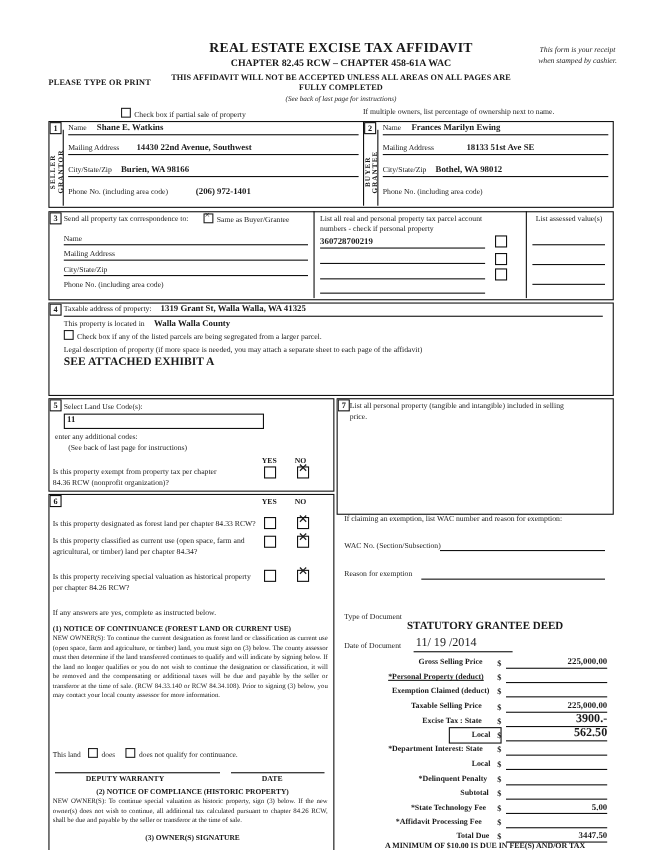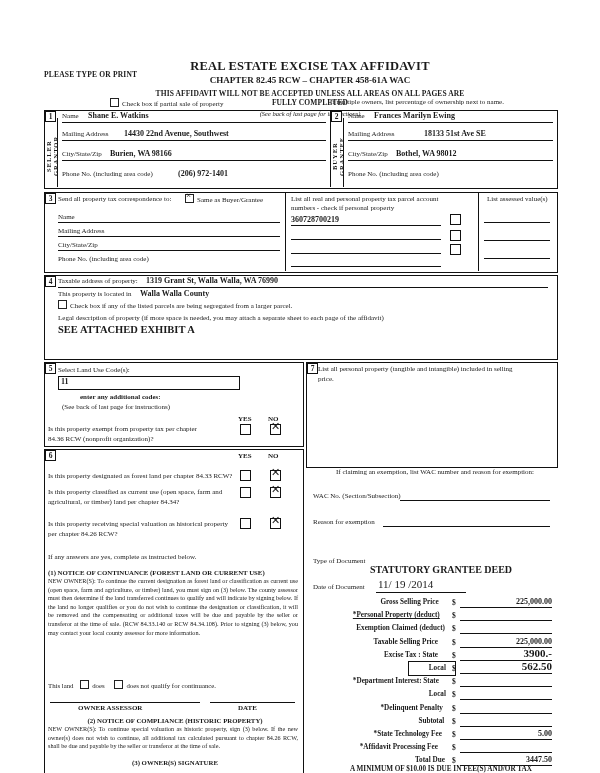--- a/index.html
+++ b/index.html
@@ -16,21 +16,21 @@
   
   .hdr-logo { position:absolute; left:44px; top:34px; width:150px; }
   .logo-row { display:flex; align-items:flex-start; }
   .logo-glyph { width:26px; height:26px; position:relative; margin-right:3px; }
   .logo-glyph svg { display:block; }
   .dept-line1 { font-size:7px; letter-spacing:.2px; }
   .dept-big { font-size:17px; font-weight:bold; letter-spacing:-.3px; line-height:15px; margin-top:-2px;}
   .dept-line3 { font-size:5.5px; letter-spacing:.3px; }
   .please-type { position:absolute; left:44px; top:70px; font-size:7.5px; font-weight:bold; letter-spacing:.2px; }
 
-  .title-block { position:absolute; left:150px; top:36px; width:320px; text-align:center;margin-top:23px; }
+  .title-block { position:absolute; left:150px; top:36px; width:320px; text-align:center; }
   .t1 { font-size:12.5px; font-weight:bold; letter-spacing:.2px; }
   .t2 { font-size:9px; font-weight:bold; margin-top:1px; }
   .t3 { font-size:7.5px; font-weight:bold; margin-top:4px; letter-spacing:.1px; }
   .t4 { font-size:6.5px; font-style:italic; margin-top:3px; }
 
   .receipt { position:absolute; left:455px; top:40px; width:140px; text-align:center; font-size:7px; font-style:italic; line-height:10px;}
 
   .partial { position:absolute; left:110px; top:98px; font-size:7px; }
   .multi { position:absolute; left:330px; top:98px; font-size:7px; }
   .cbx { display:inline-block; width:7px; height:7px; border:1px solid #222; vertical-align:-1px; margin-right:3px; }
@@ -58,20 +58,24 @@
 
   <div class="please-type">PLEASE TYPE OR PRINT</div>
 
   <div class="title-block">
     <div class="t1">REAL ESTATE EXCISE TAX AFFIDAVIT</div>
     <div class="t2">CHAPTER 82.45 RCW – CHAPTER 458-61A WAC</div>
     <div class="t3">THIS AFFIDAVIT WILL NOT BE ACCEPTED UNLESS ALL AREAS ON ALL PAGES ARE FULLY COMPLETED</div>
     <div class="t4">(See back of last page for instructions)</div>
   </div>
 
+  <div class="receipt">
+    <div>This form is your receipt</div>
+    <div>when stamped by cashier.</div>
+  </div>
 
   <div class="partial">
     <span class="cbx"></span><span>Check box if partial sale of property</span>
   </div>
   <div class="multi">If multiple owners, list percentage of ownership next to name.</div>
 
   <div class="box" style="left:44px; top:110px; width:512px; height:77px;"></div>
   <div class="vrule" style="left:330px; top:110px; height:77px;"></div>
   <div class="vrule" style="left:57px; top:118px; height:69px;"></div>
   <div class="vrule" style="left:343px; top:118px; height:69px;"></div>
@@ -140,39 +144,39 @@
   <div class="rule" style="left:291px; top:266px; width:150px;"></div>
 
   <div class="lbl" style="left:487px; top:195px;">List assessed value(s)</div>
   <div class="rule" style="left:484px; top:222px; width:66px;"></div>
   <div class="rule" style="left:484px; top:240px; width:66px;"></div>
   <div class="rule" style="left:484px; top:258px; width:66px;"></div>
 
   <div class="box" style="left:44px; top:275px; width:512px; height:83px;"></div>
   <div class="num" style="left:45px; top:276px;">4</div>
   <div class="lbl" style="left:58px; top:277px;">Taxable address of property:</div>
-  <div class="val" style="left:146px; top:276px;">1319 Grant St, Walla Walla, WA  76990</div>
+  <div class="val" style="left:146px; top:276px;">1319 Grant St, Walla Walla, WA  41325</div>
   <div class="rule" style="left:58px; top:287px; width:490px;"></div>
 
   <div class="lbl" style="left:58px; top:290px;">This property is located in</div>
   <div class="val" style="left:140px; top:289px;">Walla Walla County</div>
 
   <div style="position:absolute; left:58px; top:300px; font-size:7px;">
     <span class="cbx"></span><span>Check box if any of the listed parcels are being segregated from a larger parcel.</span>
   </div>
 
   <div class="lbl" style="left:58px; top:314px;">Legal description of property (if more space is needed, you may attach a separate sheet to each page of the affidavit)</div>
   <div style="position:absolute; left:58px; top:324px; font-size:10.5px; font-weight:bold;">SEE ATTACHED EXHIBIT A</div>
 
   <div class="box" style="left:44px; top:362px; width:258px; height:83px;"></div>
   <div class="num" style="left:45px; top:363px;">5</div>
   <div class="lbl" style="left:58px; top:366px;">Select Land Use Code(s):</div>
   <div class="box" style="left:58px; top:376px; width:180px; height:12px;"></div>
   <div style="position:absolute; left:61px; top:377px; font-size:8px; font-weight:bold;">11</div>
-  <div class="lbl" style="left:80px; top:393px;font-weight:bold;">enter any additional codes:</div>
+  <div class="lbl" style="left:50px; top:393px;">enter any additional codes:</div>
   <div class="lbl" style="left:62px; top:403px;">(See back of last page for instructions)</div>
 
   <div class="lbl-b" style="left:238px; top:415px;">YES</div>
   <div class="lbl-b" style="left:268px; top:415px;">NO</div>
   <div class="lbl" style="left:48px; top:425px;">Is this property exempt from property tax per chapter</div>
   <div class="lbl" style="left:48px; top:435px;">84.36 RCW (nonprofit organization)?</div>
   <div class="box" style="left:240px; top:424px; width:9px; height:9px;"></div>
   <div class="box" style="left:270px; top:424px; width:9px; height:9px;">
     <div style="position:absolute; left:0; top:-4px; font-size:11px; line-height:11px;">✕</div>
   </div>
@@ -209,33 +213,33 @@
   <div class="tiny" style="position:absolute; left:48px; top:577px; width:250px; text-align:justify;">NEW OWNER(S): To continue the current designation as forest land or classification as current use (open space, farm and agriculture, or timber) land, you must sign on (3) below. The county assessor must then determine if the land transferred continues to qualify and will indicate by signing below. If the land no longer qualifies or you do not wish to continue the designation or classification, it will be removed and the compensating or additional taxes will be due and payable by the seller or transferor at the time of sale. (RCW 84.33.140 or RCW 84.34.108). Prior to signing (3) below, you may contact your local county assessor for more information.</div>
 
   <div style="position:absolute; left:48px; top:680px; font-size:6.8px;">
     <span>This land</span>
     <span class="cbx" style="margin-left:5px;"></span><span>does</span>
     <span class="cbx" style="margin-left:8px;"></span><span>does not qualify for continuance.</span>
   </div>
 
   <div class="rule" style="left:50px; top:702px; width:150px;"></div>
   <div class="rule" style="left:210px; top:702px; width:85px;"></div>
-  <div class="lbl-b" style="left:78px; top:704px;">OWNER ASSESSOR</div>
+  <div class="lbl-b" style="left:78px; top:704px;">DEPUTY WARRANTY</div>
   <div class="lbl-b" style="left:238px; top:704px;">DATE</div>
 
   <div class="smb" style="position:absolute; left:60px; top:716px; width:230px; text-align:center;">(2) NOTICE OF COMPLIANCE (HISTORIC PROPERTY)</div>
   <div class="tiny" style="position:absolute; left:48px; top:725px; width:250px; text-align:justify;">NEW OWNER(S): To continue special valuation as historic property, sign (3) below. If the new owner(s) does not wish to continue, all additional tax calculated pursuant to chapter 84.26 RCW, shall be due and payable by the seller or transferor at the time of sale.</div>
   <div class="smb" style="position:absolute; left:60px; top:758px; width:230px; text-align:center;">(3) OWNER(S) SIGNATURE</div>
 
   <div class="box" style="left:306px; top:362px; width:250px; height:104px;"></div>
   <div class="num" style="left:307px; top:363px;">7</div>
   <div class="lbl" style="left:318px; top:365px;">List all personal property (tangible and intangible) included in selling</div>
   <div class="lbl" style="left:318px; top:375px;">price.</div>
 
-  <div class="lbl" style="left:313px; top:468px;margin-left:23px;">If claiming an exemption, list WAC number and reason for exemption:</div>
+  <div class="lbl" style="left:313px; top:468px;">If claiming an exemption, list WAC number and reason for exemption:</div>
   <div class="lbl" style="left:313px; top:492px;">WAC No. (Section/Subsection)</div>
   <div class="rule" style="left:400px; top:500px; width:150px;"></div>
   <div class="lbl" style="left:313px; top:518px;">Reason for exemption</div>
   <div class="rule" style="left:383px; top:526px; width:167px;"></div>
 
   <div class="lbl" style="left:313px; top:557px;text-align:right;">Type of Document</div>
   <div style="position:absolute; left:370px; top:564px; font-size:10px; font-weight:bold;">STATUTORY GRANTEE DEED</div>
 
   <div class="lbl" style="left:313px; top:583px;">Date of Document</div>
   <div class="handw" style="position:absolute; left:378px; top:578px;">11/ 19 /2014</div>

